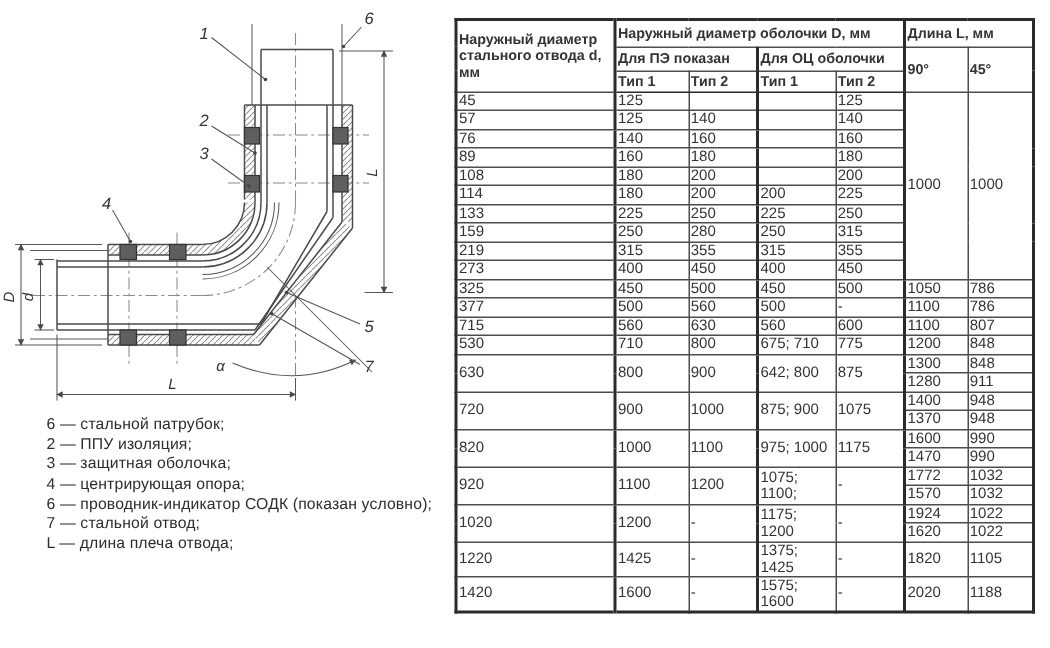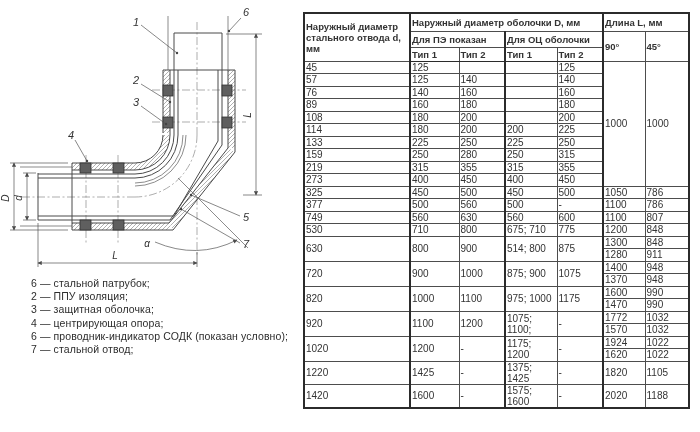--- a/index.html
+++ b/index.html
@@ -172,20 +172,21 @@
   <text class="dm" text-anchor="middle" x="147" y="247">α</text>
 </svg>
 
 <div class="legend">
   <div>6 — стальной патрубок;</div>
   <div>2 — ППУ изоляция;</div>
   <div>3 — защитная оболочка;</div>
   <div>4 — центрирующая опора;</div>
   <div>6 — проводник-индикатор СОДК (показан условно);</div>
   <div>7 — стальной отвод;</div>
+  <div>L — длина плеча отвода;</div>
 </div>
 
 <div class="table-wrap">
 <table class="spec">
   <colgroup>
     <col style="width:106px">
         <col style="width:49px">
         <col style="width:46px">
     <col style="width:52px">
         <col style="width:46px">
@@ -297,21 +298,21 @@
     <tr>
       <td>377</td>
       <td class="bL">500</td>
       <td>560</td>
       <td class="bL">500</td>
       <td>-</td>
       <td class="bL">1100</td>
       <td>786</td>
     </tr>
     <tr>
-      <td>749</td>
+      <td>715</td>
       <td class="bL">560</td>
       <td>630</td>
       <td class="bL">560</td>
       <td>600</td>
       <td class="bL">1100</td>
       <td>807</td>
     </tr>
     <tr>
       <td>530</td>
       <td class="bL">710</td>
@@ -319,21 +320,21 @@
       <td class="bL">675; 710</td>
       <td>775</td>
       <td class="bL">1200</td>
       <td>848</td>
     </tr>
 
     <tr>
       <td rowspan="2">630</td>
       <td class="bL" rowspan="2">800</td>
       <td rowspan="2">900</td>
-      <td class="bL" rowspan="2">514; 800</td>
+      <td class="bL" rowspan="2">642; 800</td>
       <td rowspan="2">875</td>
       <td class="bL">1300</td>
       <td>848</td>
     </tr>
     <tr>
       <td class="bL">1280</td>
       <td>911</td>
     </tr>
     <tr>
       <td rowspan="2">720</td>

